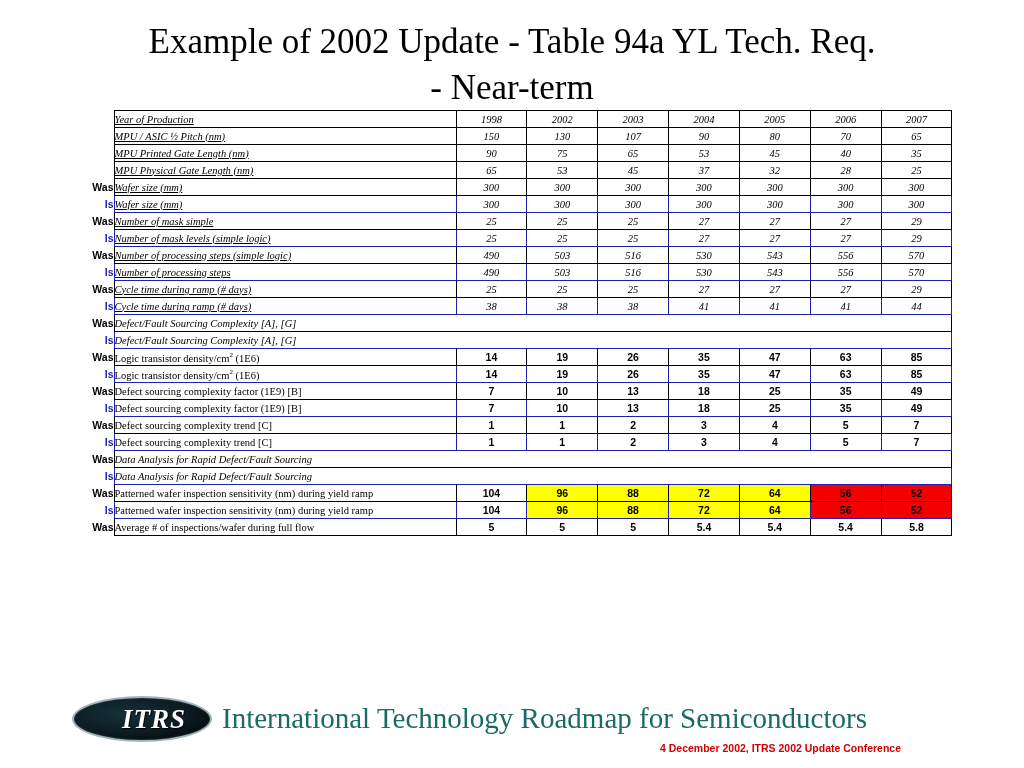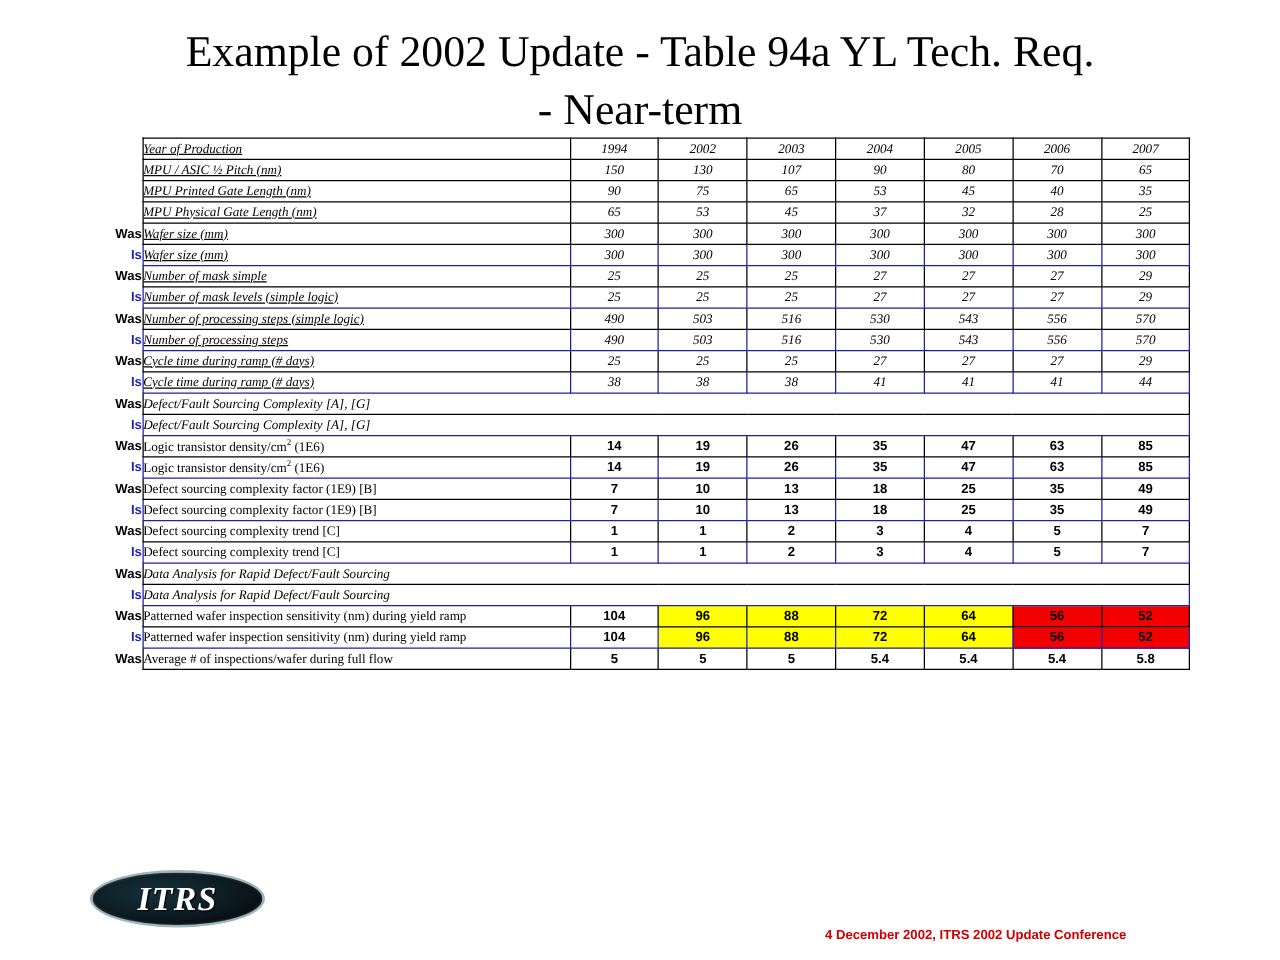--- a/index.html
+++ b/index.html
@@ -127,21 +127,21 @@
     position: absolute;
     left: 0; top: 0;
     width: 140px; height: 46px;
     border-radius: 50%;
     background: radial-gradient(ellipse at 38% 38%, #16313a 0%, #0b1a20 55%, #000000 100%);
     border: 2px solid #9fb6bd;
     box-shadow: 0 0 2px #555 inset;
   }
   .logo .itrs-text {
     position: absolute;
-    left: 0; top: 0;
+    left: 12px; top: 0;
     width: 140px; height: 46px;
     line-height: 46px;
     text-align: center;
     font-family: "Liberation Serif", serif;
     font-style: italic;
     font-weight: bold;
     font-size: 27px;
     color: #ffffff;
     letter-spacing: 1px;
     text-shadow: 1px 1px 1px #000;
@@ -185,21 +185,21 @@
         <col class="c-yr">
         <col class="c-yr">
         <col class="c-yr">
         <col class="c-yr">
         <col class="c-yr">
     </colgroup>
     <tbody id="table-body">
         <tr>
           <td class="tag"></td>
           <td class="label italic">Year of Production</td>
-          <td class="val hdr">1994</td>
+          <td class="val hdr">1998</td>
           <td class="val hdr">2002</td>
           <td class="val hdr">2003</td>
           <td class="val hdr">2004</td>
           <td class="val hdr">2005</td>
           <td class="val hdr">2006</td>
           <td class="val hdr">2007</td>
         </tr>
         <tr>
           <td class="tag"></td>
           <td class="label italic">MPU / ASIC ½ Pitch (nm)</td>
@@ -438,14 +438,15 @@
         </tr>
       </tbody>
   </table>
 </div>
 
 <div class="footer">
   <div class="logo">
     <div class="ellipse"></div>
     <div class="itrs-text">ITRS</div>
   </div>
+  <div class="footer-title">International Technology Roadmap for Semiconductors</div>
   <div class="footer-note">4 December 2002, ITRS 2002 Update Conference</div>
 </div>
 
 </body></html>

